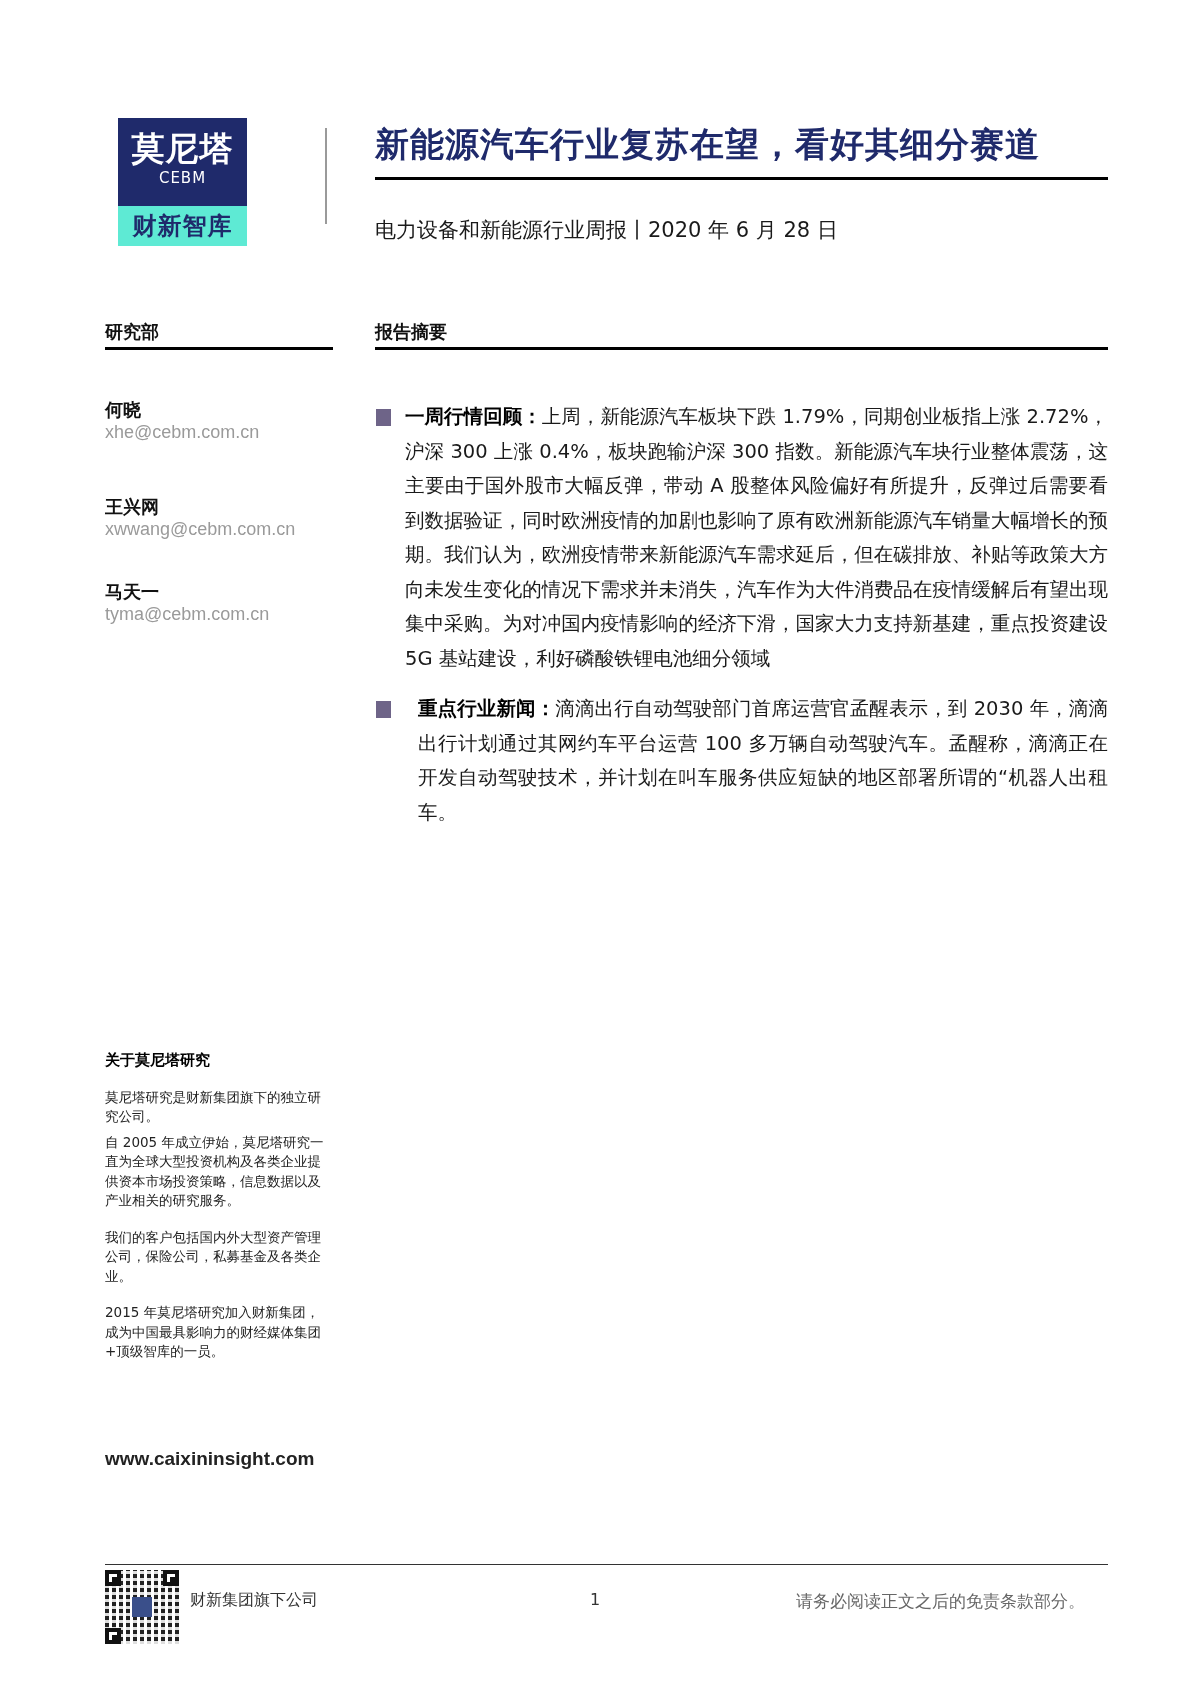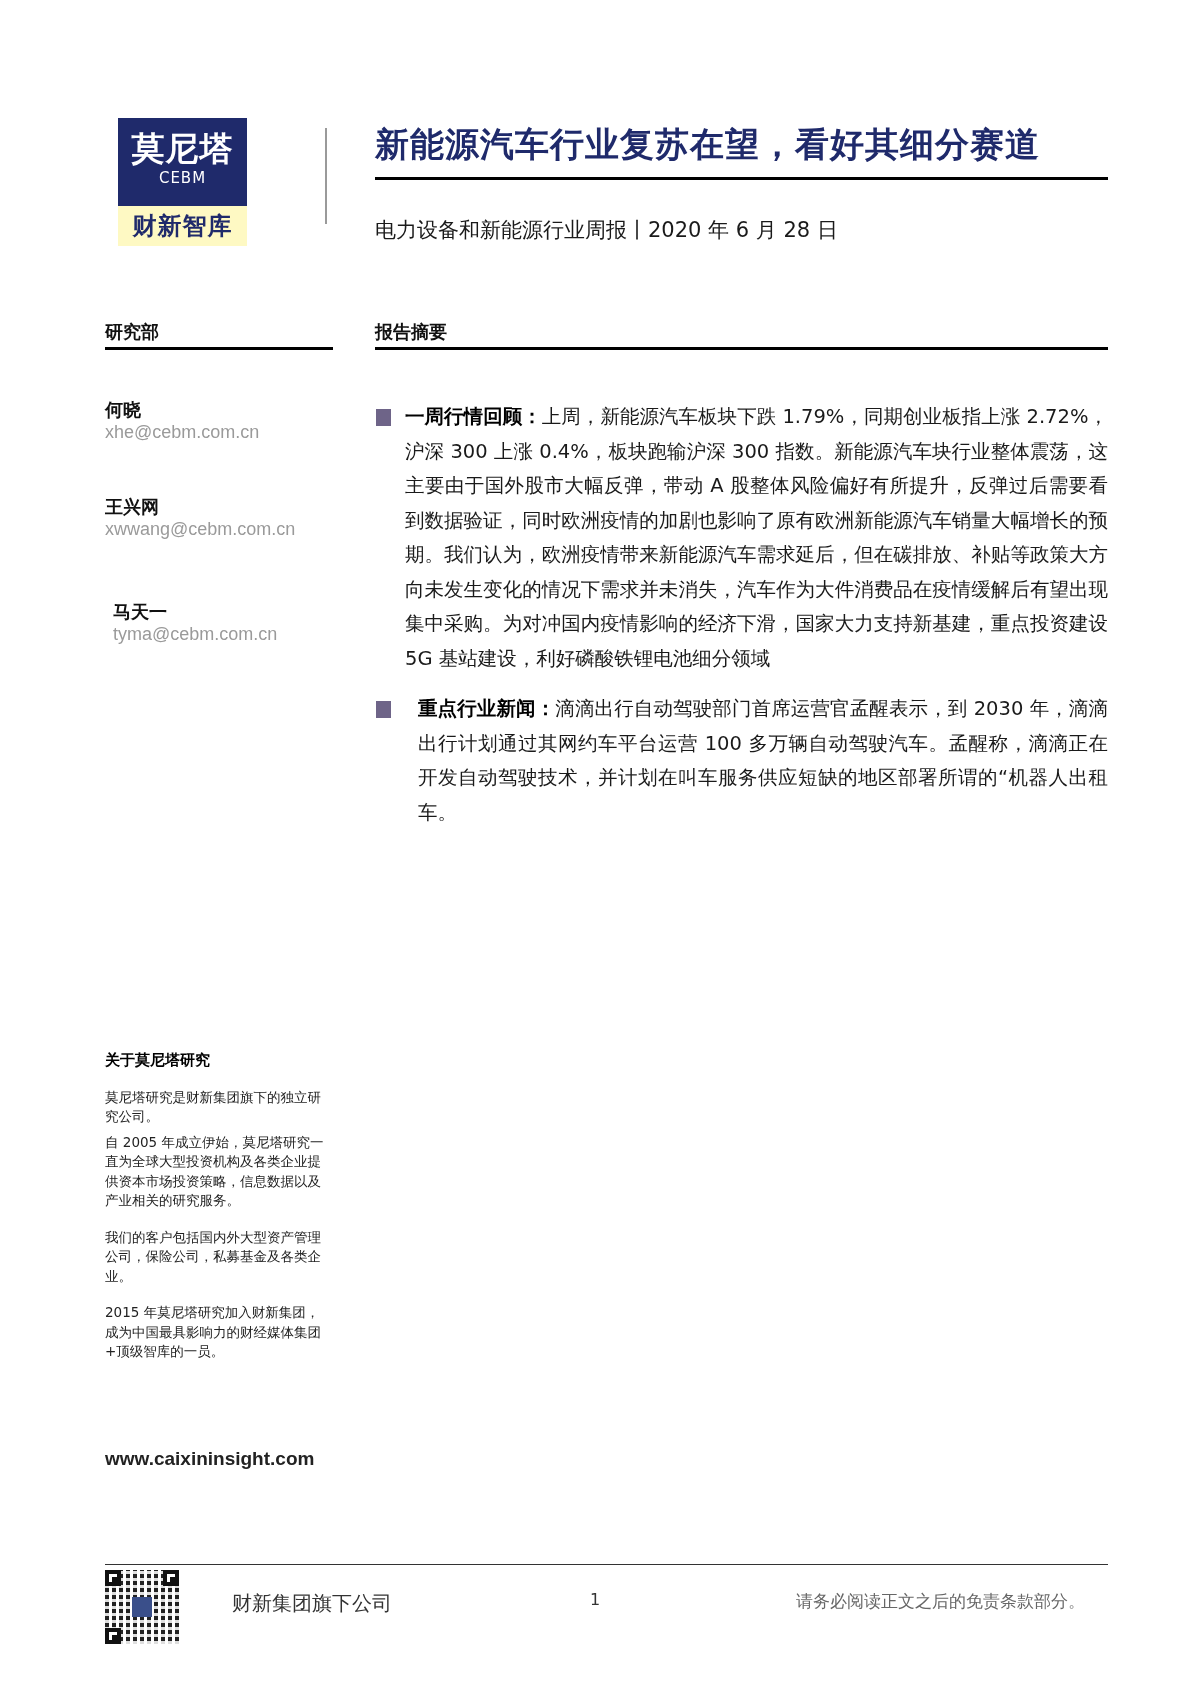--- a/index.html
+++ b/index.html
@@ -5,21 +5,21 @@
   html, body { margin: 0; padding: 0; background: #ffffff; }
   body { width: 1200px; height: 1698px; position: relative; overflow: hidden;
          font-family: "DejaVu Sans", "Liberation Sans", sans-serif; color: #1a1a1a; }
   .abs { position: absolute; }
 
   
   .logo { left: 118px; top: 118px; width: 134px; height: 128px; }
   .logo-top { width: 129px; height: 88px; background: #1f2a6b; color: #fff; text-align: center; }
   .logo-cn { font-size: 33px; font-weight: bold; padding-top: 12px; letter-spacing: 1px; line-height: 38px; }
   .logo-en { font-size: 15px; line-height: 20px; letter-spacing: 1px; }
-  .logo-bot { width: 129px; height: 40px; background: #fef9c3; color: #1f2a6b; text-align: center;
+  .logo-bot { width: 129px; height: 40px; background: #5eead4; color: #1f2a6b; text-align: center;
               font-size: 24px; font-weight: bold; line-height: 40px; letter-spacing: 1px; }
   .vdivider { left: 325px; top: 128px; width: 2px; height: 96px; background: #9a9a9a; }
 
   .title { left: 375px; top: 122px; font-size: 34px; font-weight: bold; color: #1f2a6b; letter-spacing: 1px; }
   .title-rule { left: 375px; top: 177px; width: 733px; height: 3px; background: #000; }
   .subtitle { left: 375px; top: 216px; font-size: 21px; color: #1a1a1a; }
 
   .sec-h { font-size: 18px; font-weight: bold; color: #111; }
   .sec-rule { height: 3px; background: #000; }
 
@@ -39,21 +39,21 @@
   .foot-rule { left: 105px; top: 1564px; width: 1003px; height: 1px; background: #333; }
   .qr { left: 105px; top: 1570px; width: 74px; height: 74px; background:
         repeating-linear-gradient(90deg, #222 0 4px, #fff 4px 7px),
         #fff; position:absolute; }
   .qr-inner { position:absolute; inset:0;
         background:
           repeating-linear-gradient(0deg, rgba(255,255,255,0.85) 0 3px, transparent 3px 7px); }
   .qr-corner { position: absolute; width: 16px; height: 16px; border: 4px solid #111; background: #fff; box-sizing: border-box; }
   .qr-corner::after { content: ""; position: absolute; left: 3px; top: 3px; width: 6px; height: 6px; background: #111; }
   .qr-logo { position: absolute; left: 27px; top: 27px; width: 20px; height: 20px; background: #3a4f8a; }
-  .foot-company { left: 190px; top: 1590px; font-size: 20px; color: #333; margin-left: 42px; }
+  .foot-company { left: 190px; top: 1590px; font-size: 16px; color: #333; }
   .foot-page { left: 590px; top: 1590px; font-size: 16px; color: #333; }
   .foot-disclaimer { left: 796px; top: 1590px; font-size: 17px; color: #666; }
 </style>
 </head>
 <body>
 
 <div class="abs logo">
   <div class="logo-top">
     <div class="logo-cn">莫尼塔</div>
     <div class="logo-en">CEBM</div>
@@ -70,21 +70,21 @@
 <div class="abs sec-rule" style="left:105px; top:347px; width:228px;"></div>
 
 <div class="abs" style="left:105px; top:398px;">
   <div class="author-name">何晓</div>
   <div class="author-email">xhe@cebm.com.cn</div>
 </div>
 <div class="abs" style="left:105px; top:495px;">
   <div class="author-name">王兴网</div>
   <div class="author-email">xwwang@cebm.com.cn</div>
 </div>
-<div class="abs" style="left:105px; top:600px;margin-left:8px;">
+<div class="abs" style="left:105px; top:580px;">
   <div class="author-name">马天一</div>
   <div class="author-email">tyma@cebm.com.cn</div>
 </div>
 
 <div class="abs sec-h" style="left:375px; top:320px;">报告摘要</div>
 <div class="abs sec-rule" style="left:375px; top:347px; width:733px;"></div>
 
 <div class="abs summary">
   <div class="bullet text-justify">
     <span class="sq"></span>

